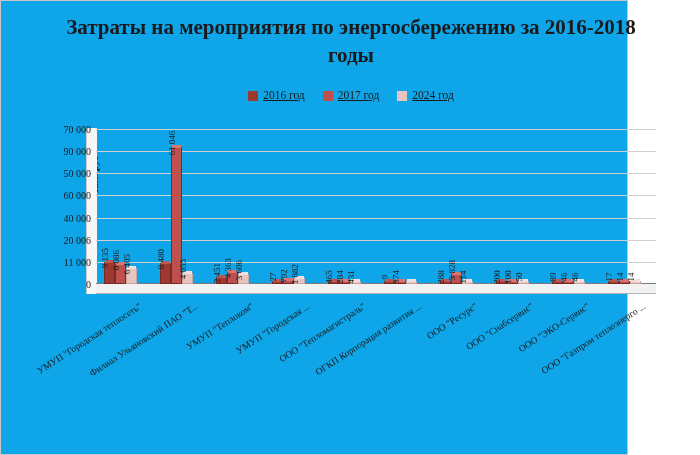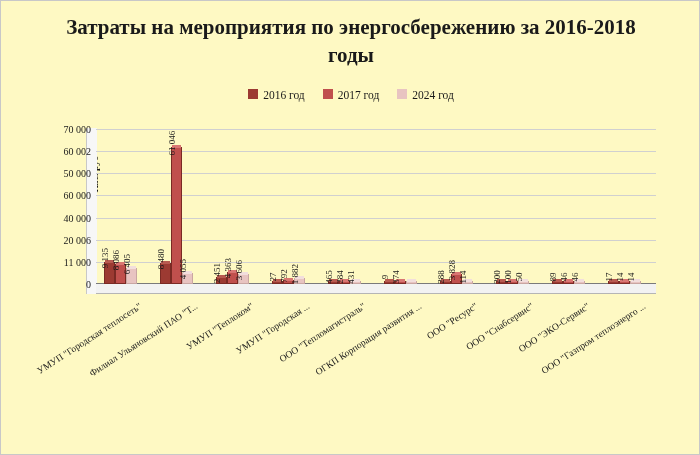--- a/index.html
+++ b/index.html
@@ -8,25 +8,25 @@
   }
   body {
     width: 700px;
     height: 455px;
     background: #ffffff;
     font-family: "Liberation Serif", serif;
     overflow: hidden;
   }
   #frame {
     position: relative;
-    width: 700px;
+    width: 628px;
     height: 455px;
     box-sizing: border-box;
     border: 1px solid #c8c8c8;
-    background: #fef9c3;
+    background: #0ea5e9;
   }
   #title {
     position: absolute;
     left: 60px;
     top: 12px;
     width: 580px;
     text-align: center;
     font-size: 21px;
     font-weight: bold;
     line-height: 28px;
@@ -40,22 +40,23 @@
     width: 700px;
     display: flex;
     justify-content: center;
     align-items: center;
     gap: 18px;
     font-size: 11.5px;
     color: #1a1a1a;
   }
   .legend-item {
     display: flex;
-    align-items: flex-start;
+    align-items: flex-end;
     gap: 5px;
+    text-decoration: underline;
   }
   .legend-swatch {
     width: 10px;
     height: 10px;
     display: inline-block;
   }
   #plot-area {
     position: absolute;
     left: 95px;
     top: 128px;
@@ -192,21 +193,21 @@
         <div class="gridline" style="top: 22.1429px;"></div>
         <div class="gridline" style="top: 0px;"></div>
       </div>
     <div id="yticks">
         <div class="ytick" style="top: 155px;">0</div>
         <div class="ytick" style="top: 132.857px;">11 000</div>
         <div class="ytick" style="top: 110.714px;">20 006</div>
         <div class="ytick" style="top: 88.5714px;">40 000</div>
         <div class="ytick" style="top: 66.4286px;">60 000</div>
         <div class="ytick" style="top: 44.2857px;">50 000</div>
-        <div class="ytick" style="top: 22.1429px;">60 002</div>
+        <div class="ytick" style="top: 22.1429px;">90 000</div>
         <div class="ytick" style="top: 0px; text-align: center;">70 000</div>
       </div>
     <div id="axis-line"></div>
     <div id="bars">
         <div class="group" style="left: 0px; width: 56px;">
           <div class="bar" style="height: 20.2275px; left: 8px; background: rgb(156, 58, 50); border: 1px solid rgb(122, 42, 36);">
             <div class="cap" style="background: rgb(184, 90, 80);"></div>
             <div class="bar-label">9 135</div>
           </div>
           <div class="bar" style="height: 17.9047px; left: 19px; background: rgb(192, 80, 77); border: 1px solid rgb(122, 42, 36);">

